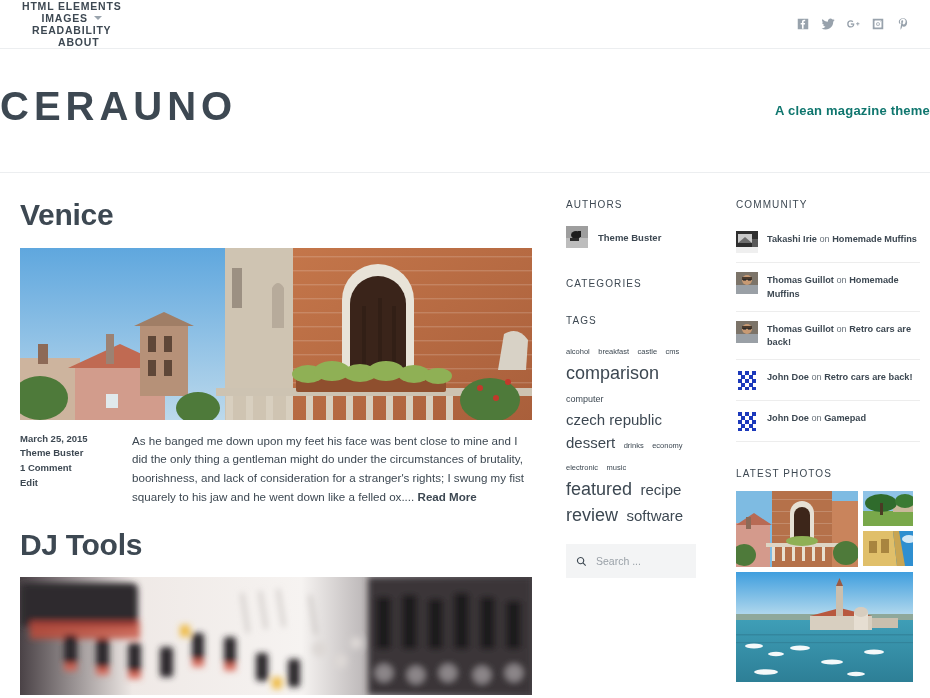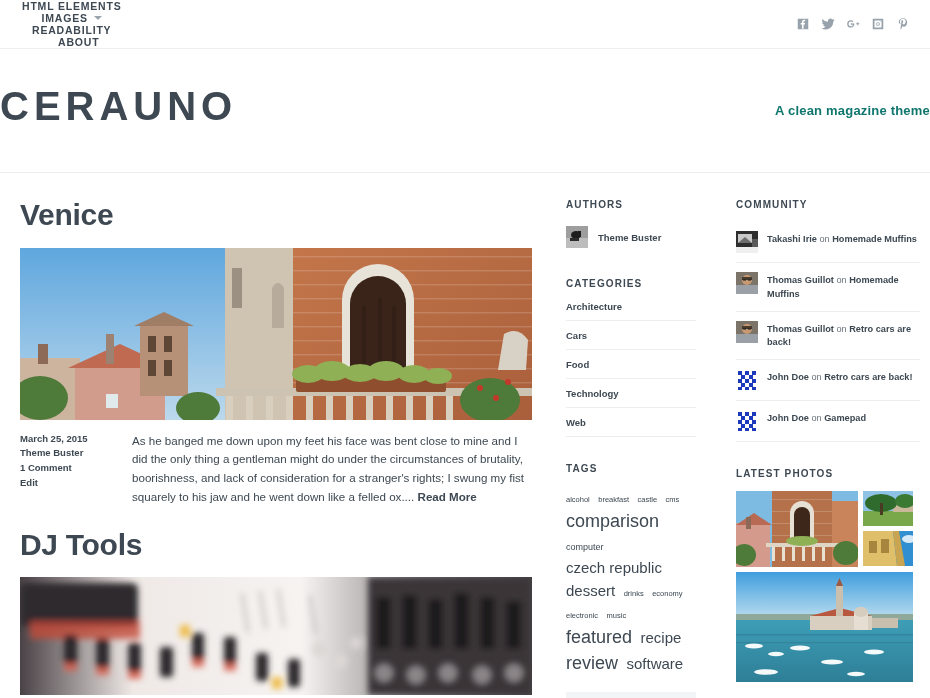--- a/index.html
+++ b/index.html
@@ -82,21 +82,21 @@
   .post-meta div { cursor: pointer; }
   .post-meta div:first-child { cursor: default; }
   .post-excerpt {
     font-size: 11.6px; line-height: 1.62; color: #3d4852; flex: 1;
   }
   .readmore { font-weight: bold; color: #3d4852; cursor: pointer; }
 
   
   .widget { margin-bottom: 26px; }
   .widget-title {
-    font-size: 10px; font-weight: bold; letter-spacing: 1.1px;
+    font-size: 10px; font-weight: normal; letter-spacing: 1.1px;
     text-transform: uppercase; color: #3d4852; margin: 0 0 12px 0;
   }
   .author-row { display: flex; align-items: center; gap: 10px; padding: 4px 0; }
   .avatar { width: 22px; height: 22px; flex: 0 0 22px; display:block; }
   .author-name { font-size: 9.5px; font-weight: bold; color: #3d4852; cursor: pointer; }
 
   .cat-list { list-style: none; margin: 0; padding: 0; }
   .cat-item {
     font-size: 9.5px; font-weight: bold; color: #3d4852;
     padding: 9px 0 8px 0; border-bottom: 1px solid #ededed; cursor: pointer;
@@ -390,27 +390,20 @@
           <ellipse cx="10" cy="9" rx="5" ry="4" fill="#1d1d1d"></ellipse>
           <rect x="12" y="5" width="3" height="6" fill="#1d1d1d"></rect>
           <rect x="4" y="12" width="9" height="3" fill="#2b2b2b"></rect>
         </svg>
         <span class="author-name">Theme Buster</span>
       </div>
     </div>
 
     <div class="widget">
       <div class="widget-title">CATEGORIES</div>
-      <ul class="cat-list">
-        <li class="cat-item">Architecture</li>
-        <li class="cat-item">Cars</li>
-        <li class="cat-item">Food</li>
-        <li class="cat-item">Technology</li>
-        <li class="cat-item">Web</li>
-      </ul>
     </div>
 
     <div class="widget">
       <div class="widget-title">TAGS</div>
       <div class="tagcloud">
         <span class="tag s1">alcohol</span>
         <span class="tag s1">breakfast</span>
         <span class="tag s1">castle</span>
         <span class="tag s1">cms</span>
         <span class="tag s5">comparison</span>

